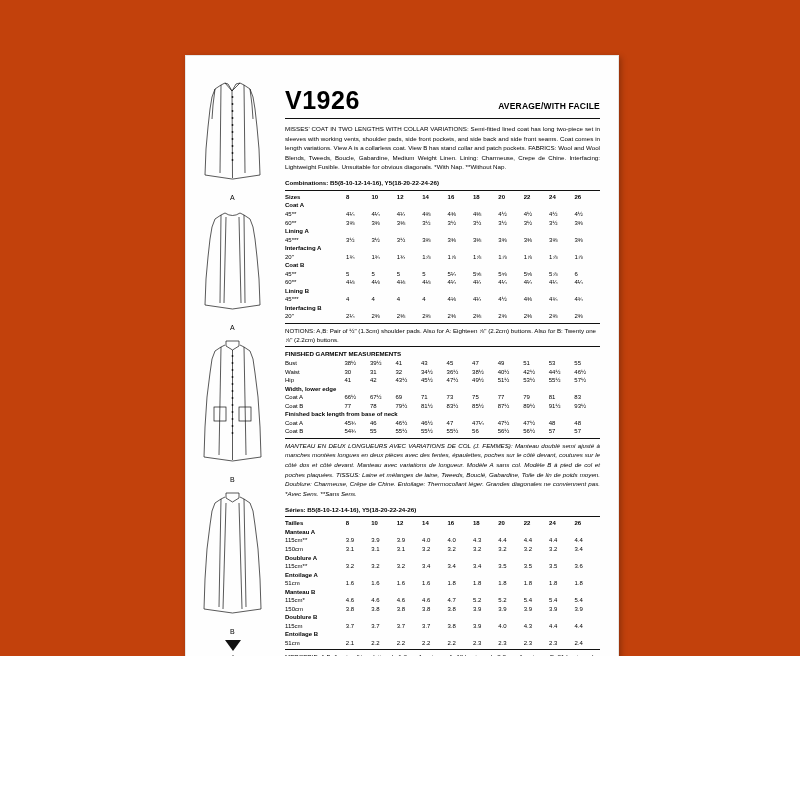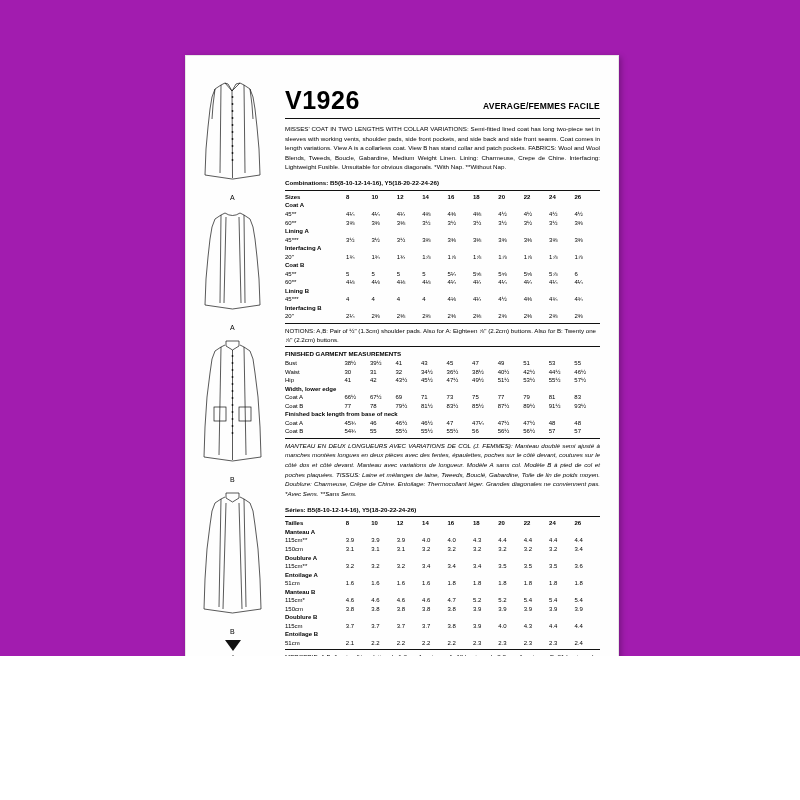--- a/index.html
+++ b/index.html
@@ -1,17 +1,17 @@
 <!DOCTYPE html>
 <html><head>
 <meta charset="utf-8">
 <style>
   html,body{margin:0;padding:0;background:#ffffff;}
   body{width:800px;height:800px;font-family:"Liberation Sans",sans-serif;color:#000;}
-  .page{position:relative;width:800px;height:656px;background:#a21caf;overflow:hidden;}
+  .page{position:relative;width:800px;height:656px;background:#c2410c;overflow:hidden;}
   .sheet{position:absolute;left:185px;top:55px;width:432px;height:660px;background:#fefefe;
          box-shadow:2px 2px 6px rgba(0,0,0,.28);border:1px solid #e7e7e7;}
   .illus{position:absolute;left:195px;top:75px;width:75px;height:570px;}
   .content{position:absolute;left:285px;top:88px;width:315px;}
 
   
   .hdr{display:flex;align-items:baseline;justify-content:space-between;}
   .pattern-no{font-size:25px;font-weight:bold;letter-spacing:.5px;line-height:1;}
   .difficulty{font-size:8.5px;font-weight:bold;letter-spacing:.2px;}
   .rule{height:1px;background:#111;margin:5px 0 5px 0;}
@@ -146,21 +146,21 @@
       <svg width="20" height="13">
           <polygon points="2,1 18,1 2,12 18,12" fill="#111"></polygon>
         </svg>
     </div>
   </div>
 
   <div class="content">
 
     <div class="hdr">
       <div class="pattern-no">V1926</div>
-      <div class="difficulty">AVERAGE/FEMMES FACILE</div>
+      <div class="difficulty">AVERAGE/WITH FACILE</div>
     </div>
     <div class="rule"></div>
 
     <div class="blurb">MISSES' COAT IN TWO LENGTHS WITH COLLAR VARIATIONS: Semi-fitted lined coat has long two-piece set in sleeves with working vents, shoulder pads, side front pockets, and side back and side front seams. Coat comes in length variations. View A is a collarless coat. View B has stand collar and patch pockets. FABRICS: Wool and Wool Blends, Tweeds, Boucle, Gabardine, Medium Weight Linen. Lining: Charmeuse, Crepe de Chine. Interfacing: Lightweight Fusible. Unsuitable for obvious diagonals. *With Nap. **Without Nap.</div>
 
     <div class="spacer4"></div>
     <div class="combi">Combinations: B5(8-10-12-14-16), Y5(18-20-22-24-26)</div>
     <div class="thinline"></div>
 
     <table class="tbl">

